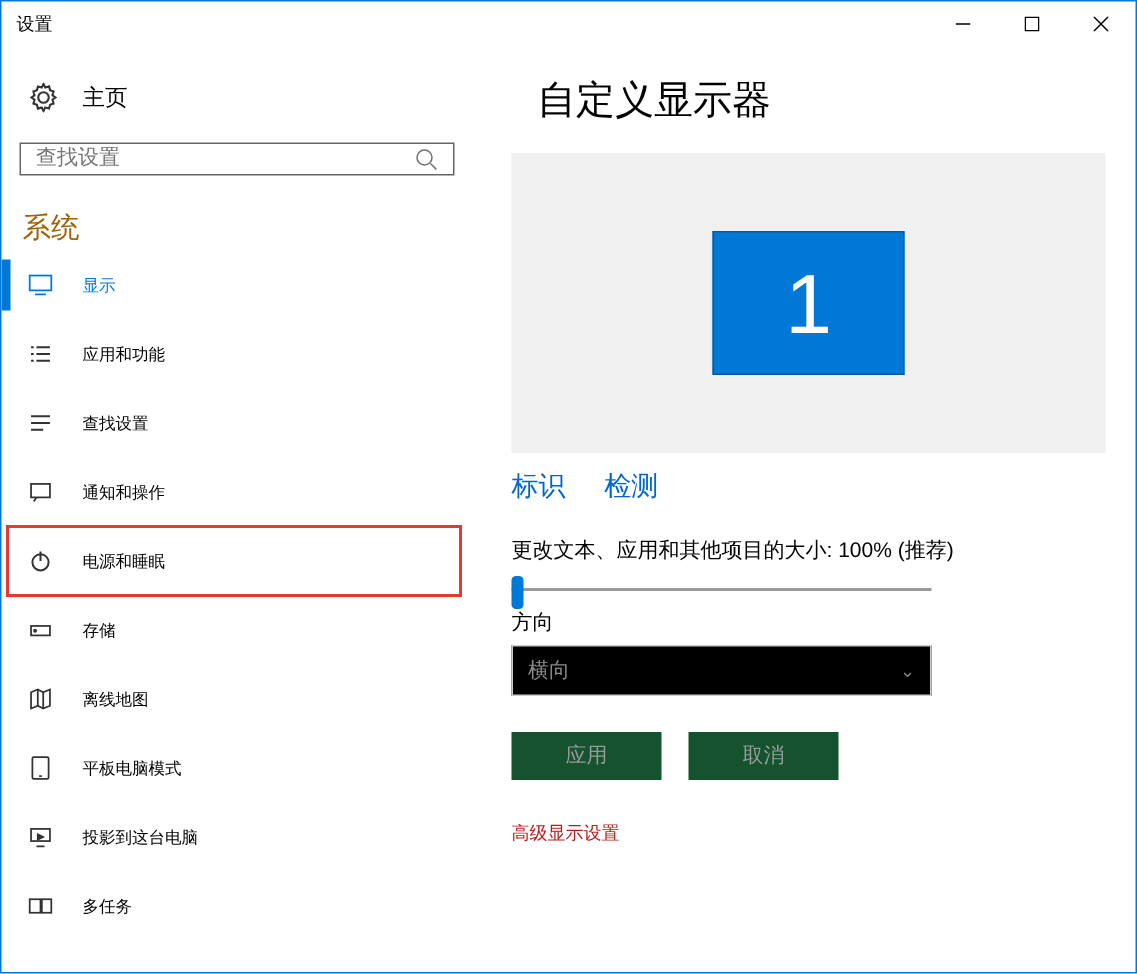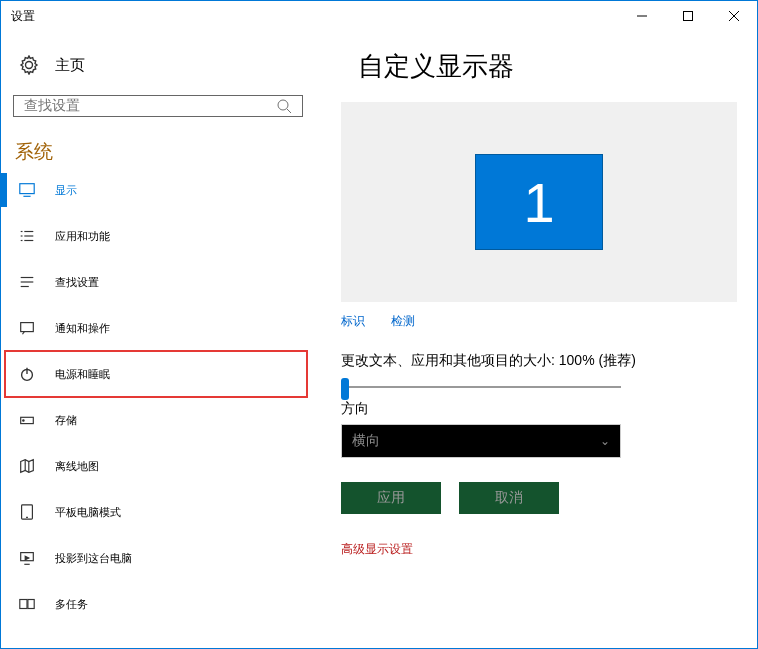--- a/index.html
+++ b/index.html
@@ -95,21 +95,21 @@
       margin-bottom: 10px;
     }
     .monitor-box {
       width: 128px; height: 96px;
       background: #0078d7;
       border: 1px solid #005a9e;
       display: flex; align-items: center; justify-content: center;
     }
     .monitor-box .num { color: #fff; font-size: 56px; font-weight: 200; }
     .link-row { margin-bottom: 22px; }
-    .link-row a { color: #0066cc; text-decoration: none; font-size: 12px; margin-right: 22px; }
+    .link-row a { color: #0066cc; text-decoration: none; font-size: 18px; margin-right: 22px; }
     .scale-label { font-size: 14px; margin-bottom: 8px; }
     .slider-wrap { margin-bottom: 20px; position: relative; width: 280px; }
     .slider-track {
       height: 2px; background: #999; position: relative; top: 8px;
     }
     .slider-thumb {
       position: absolute; left: 0; top: 0;
       width: 8px; height: 22px; background: #0078d7; border-radius: 3px;
     }
     .field-label { font-size: 14px; margin-bottom: 6px; }

